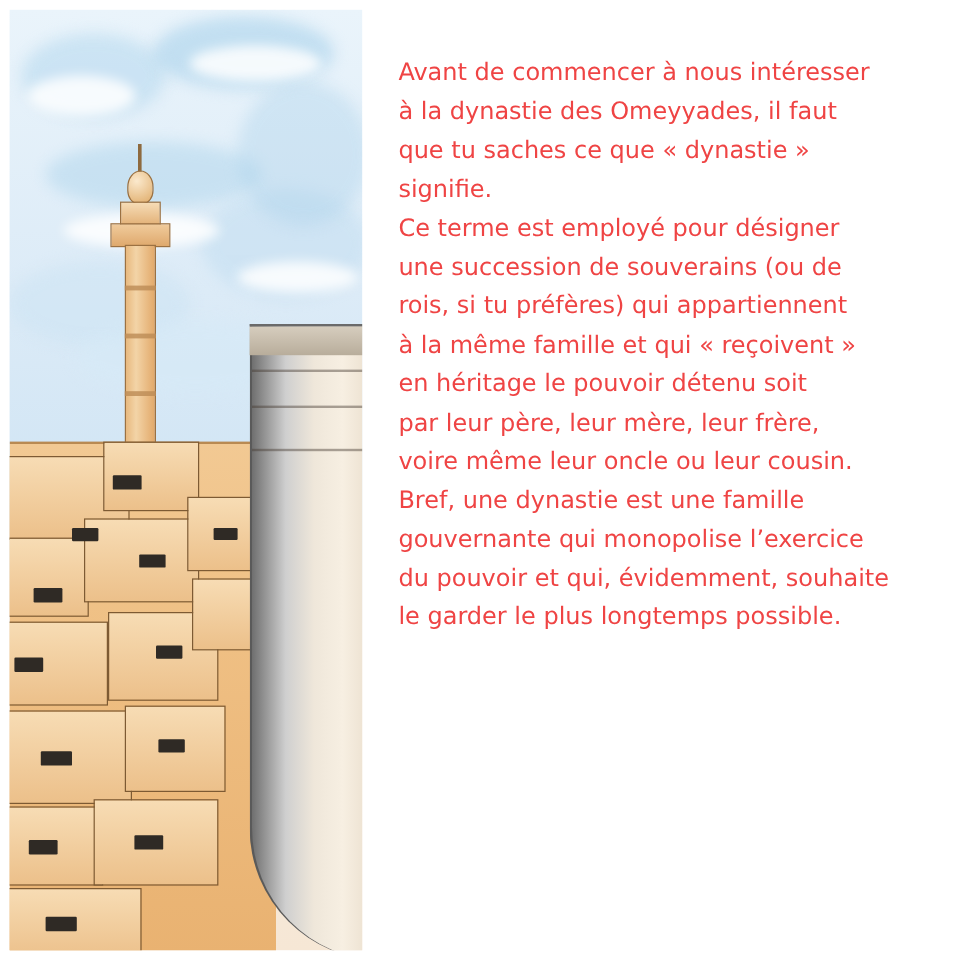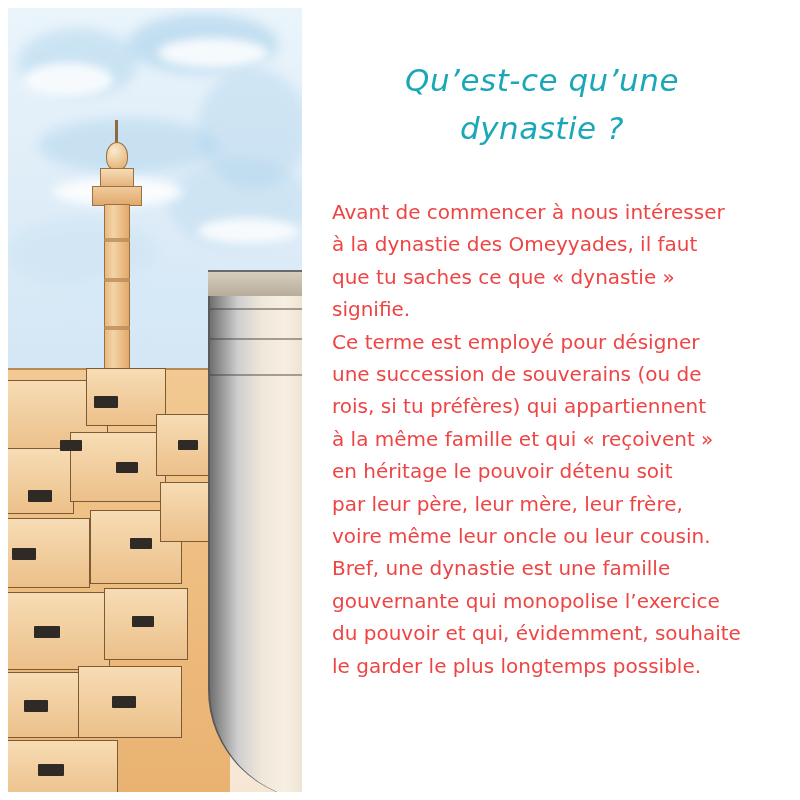--- a/index.html
+++ b/index.html
@@ -278,21 +278,20 @@
 
       <div class="big-wall"></div>
       <div class="big-wall-top"></div>
       <div class="wall-line wl1"></div>
       <div class="wall-line wl2"></div>
       <div class="wall-line wl3"></div>
     </div>
   </div>
 
   <div class="content">
-    <h1 class="title">Qu’est-ce qu’une dynastie ?</h1>
     <p class="body-text">Avant de commencer à nous intéresser
 à la dynastie des Omeyyades, il faut
 que tu saches ce que « dynastie » signifie.
 Ce terme est employé pour désigner
 une succession de souverains (ou de
 rois, si tu préfères) qui appartiennent
 à la même famille et qui « reçoivent »
 en héritage le pouvoir détenu soit
 par leur père, leur mère, leur frère,
 voire même leur oncle ou leur cousin.

